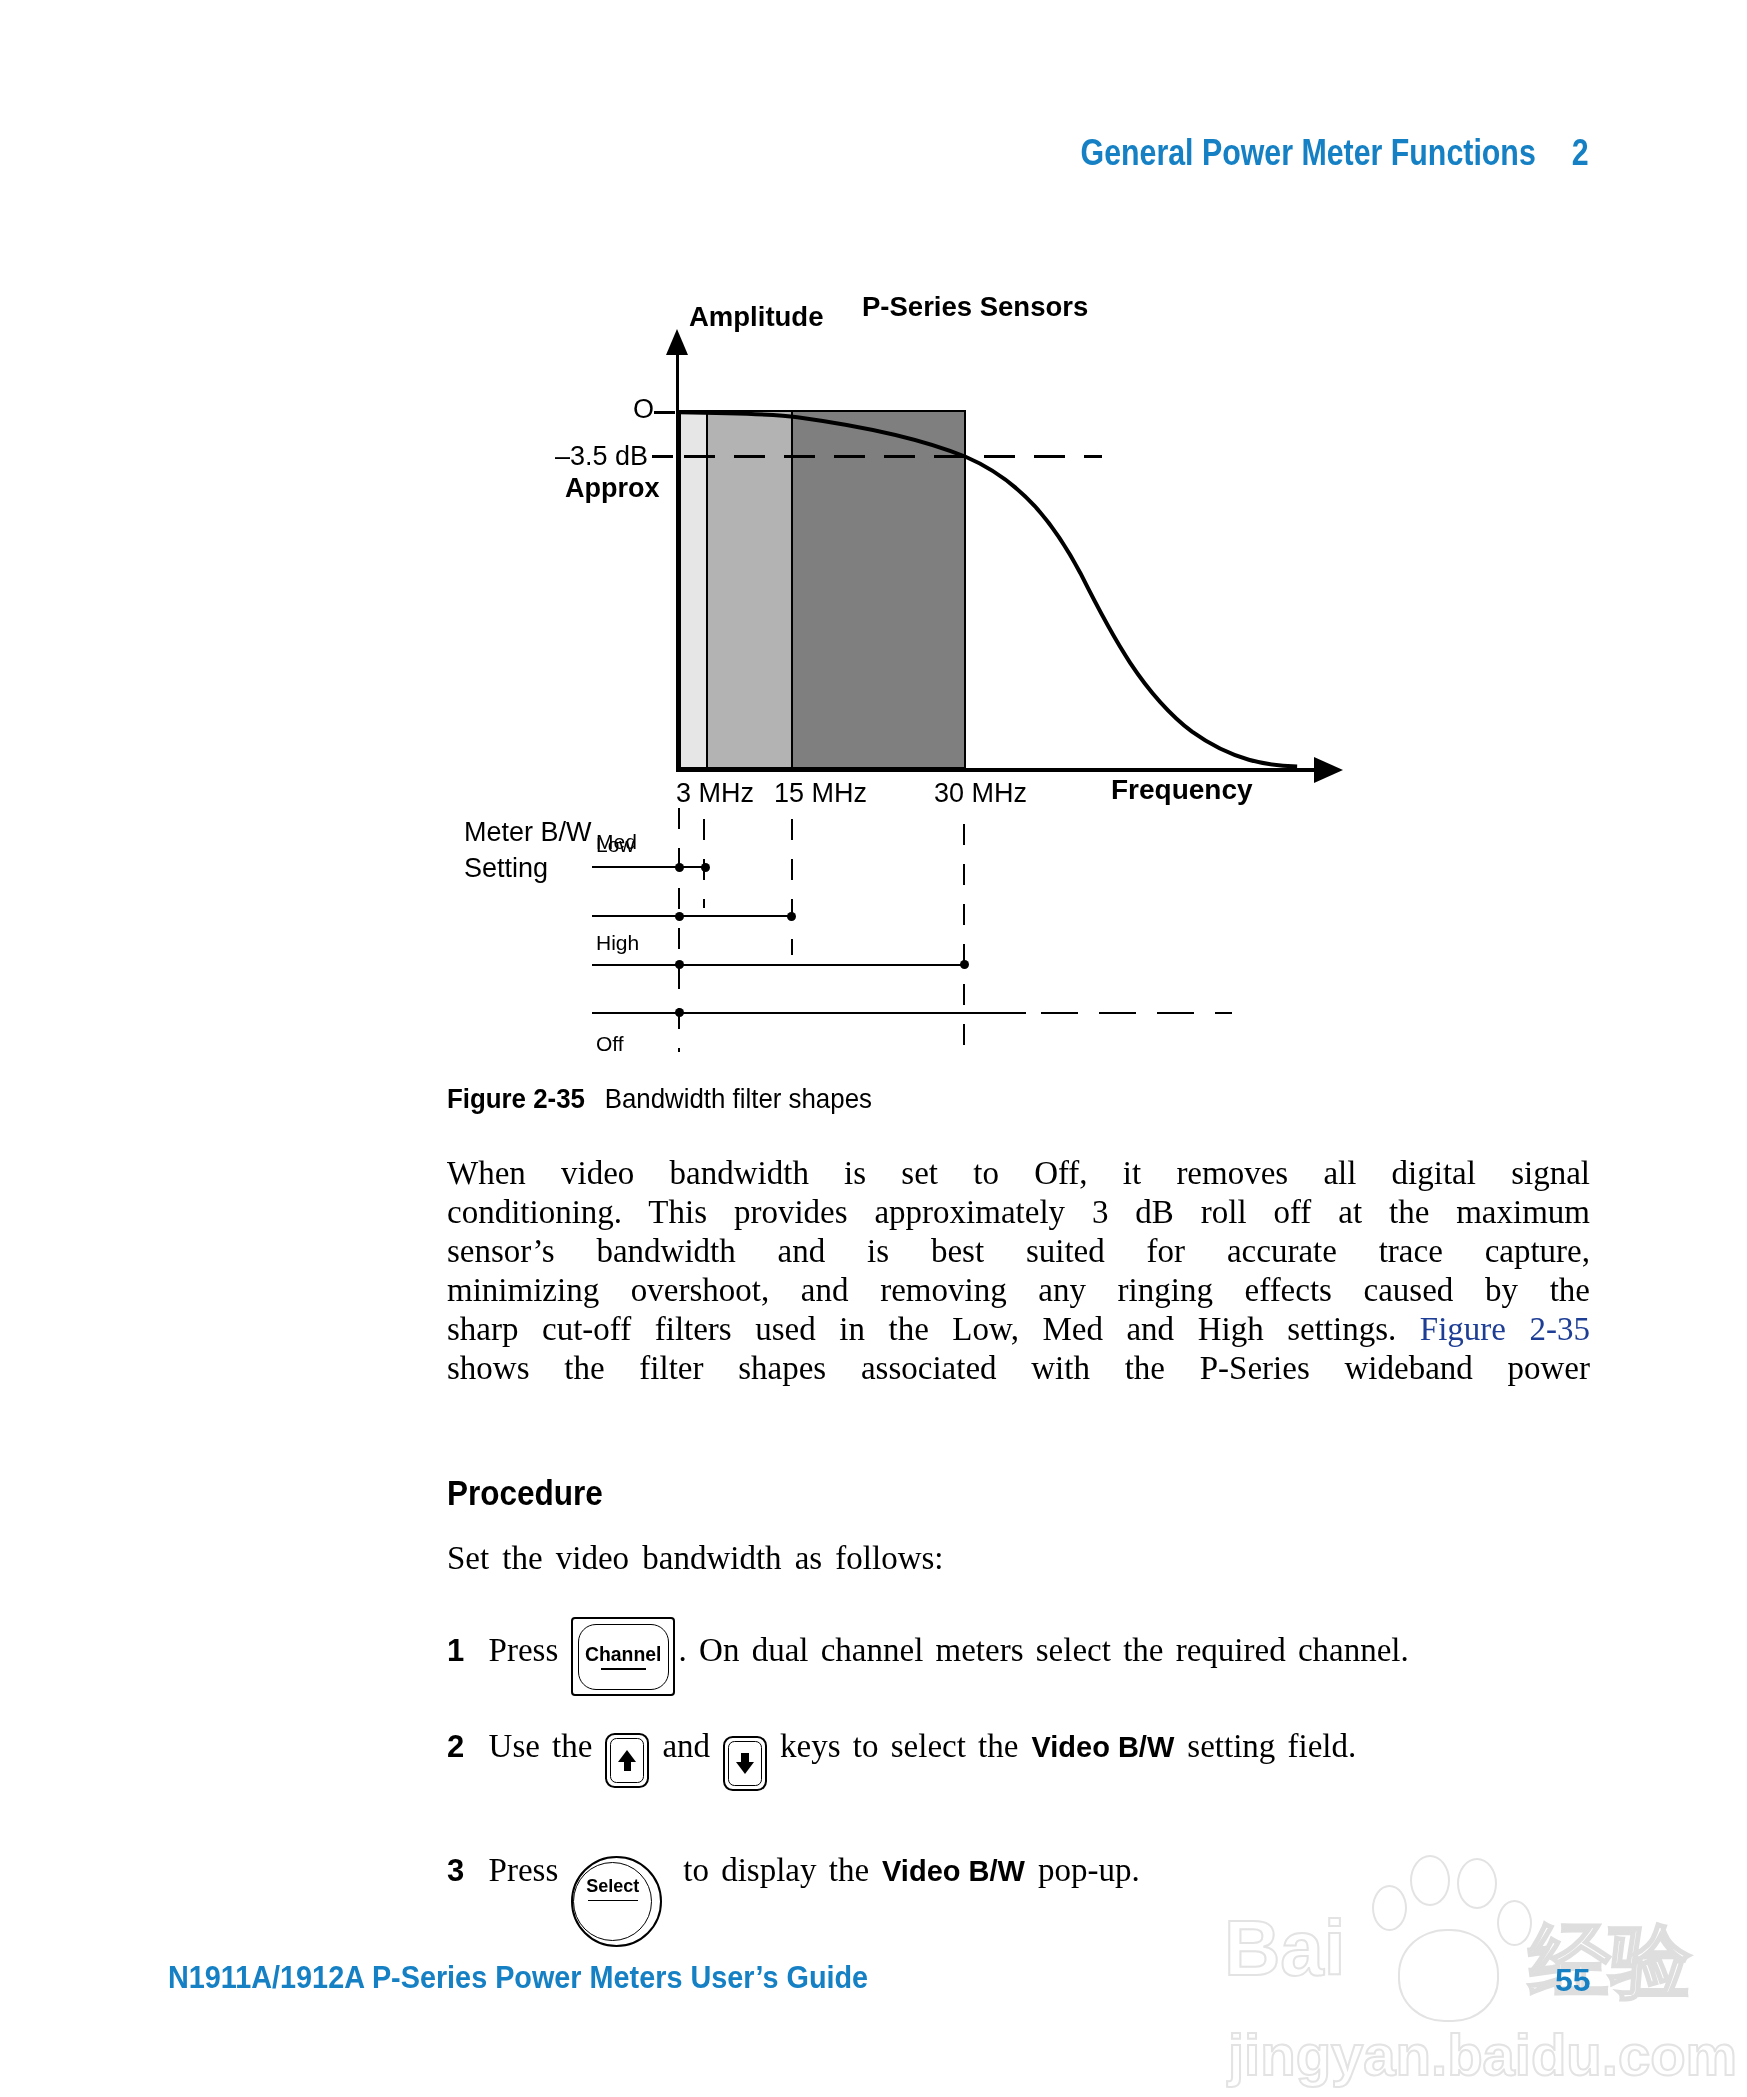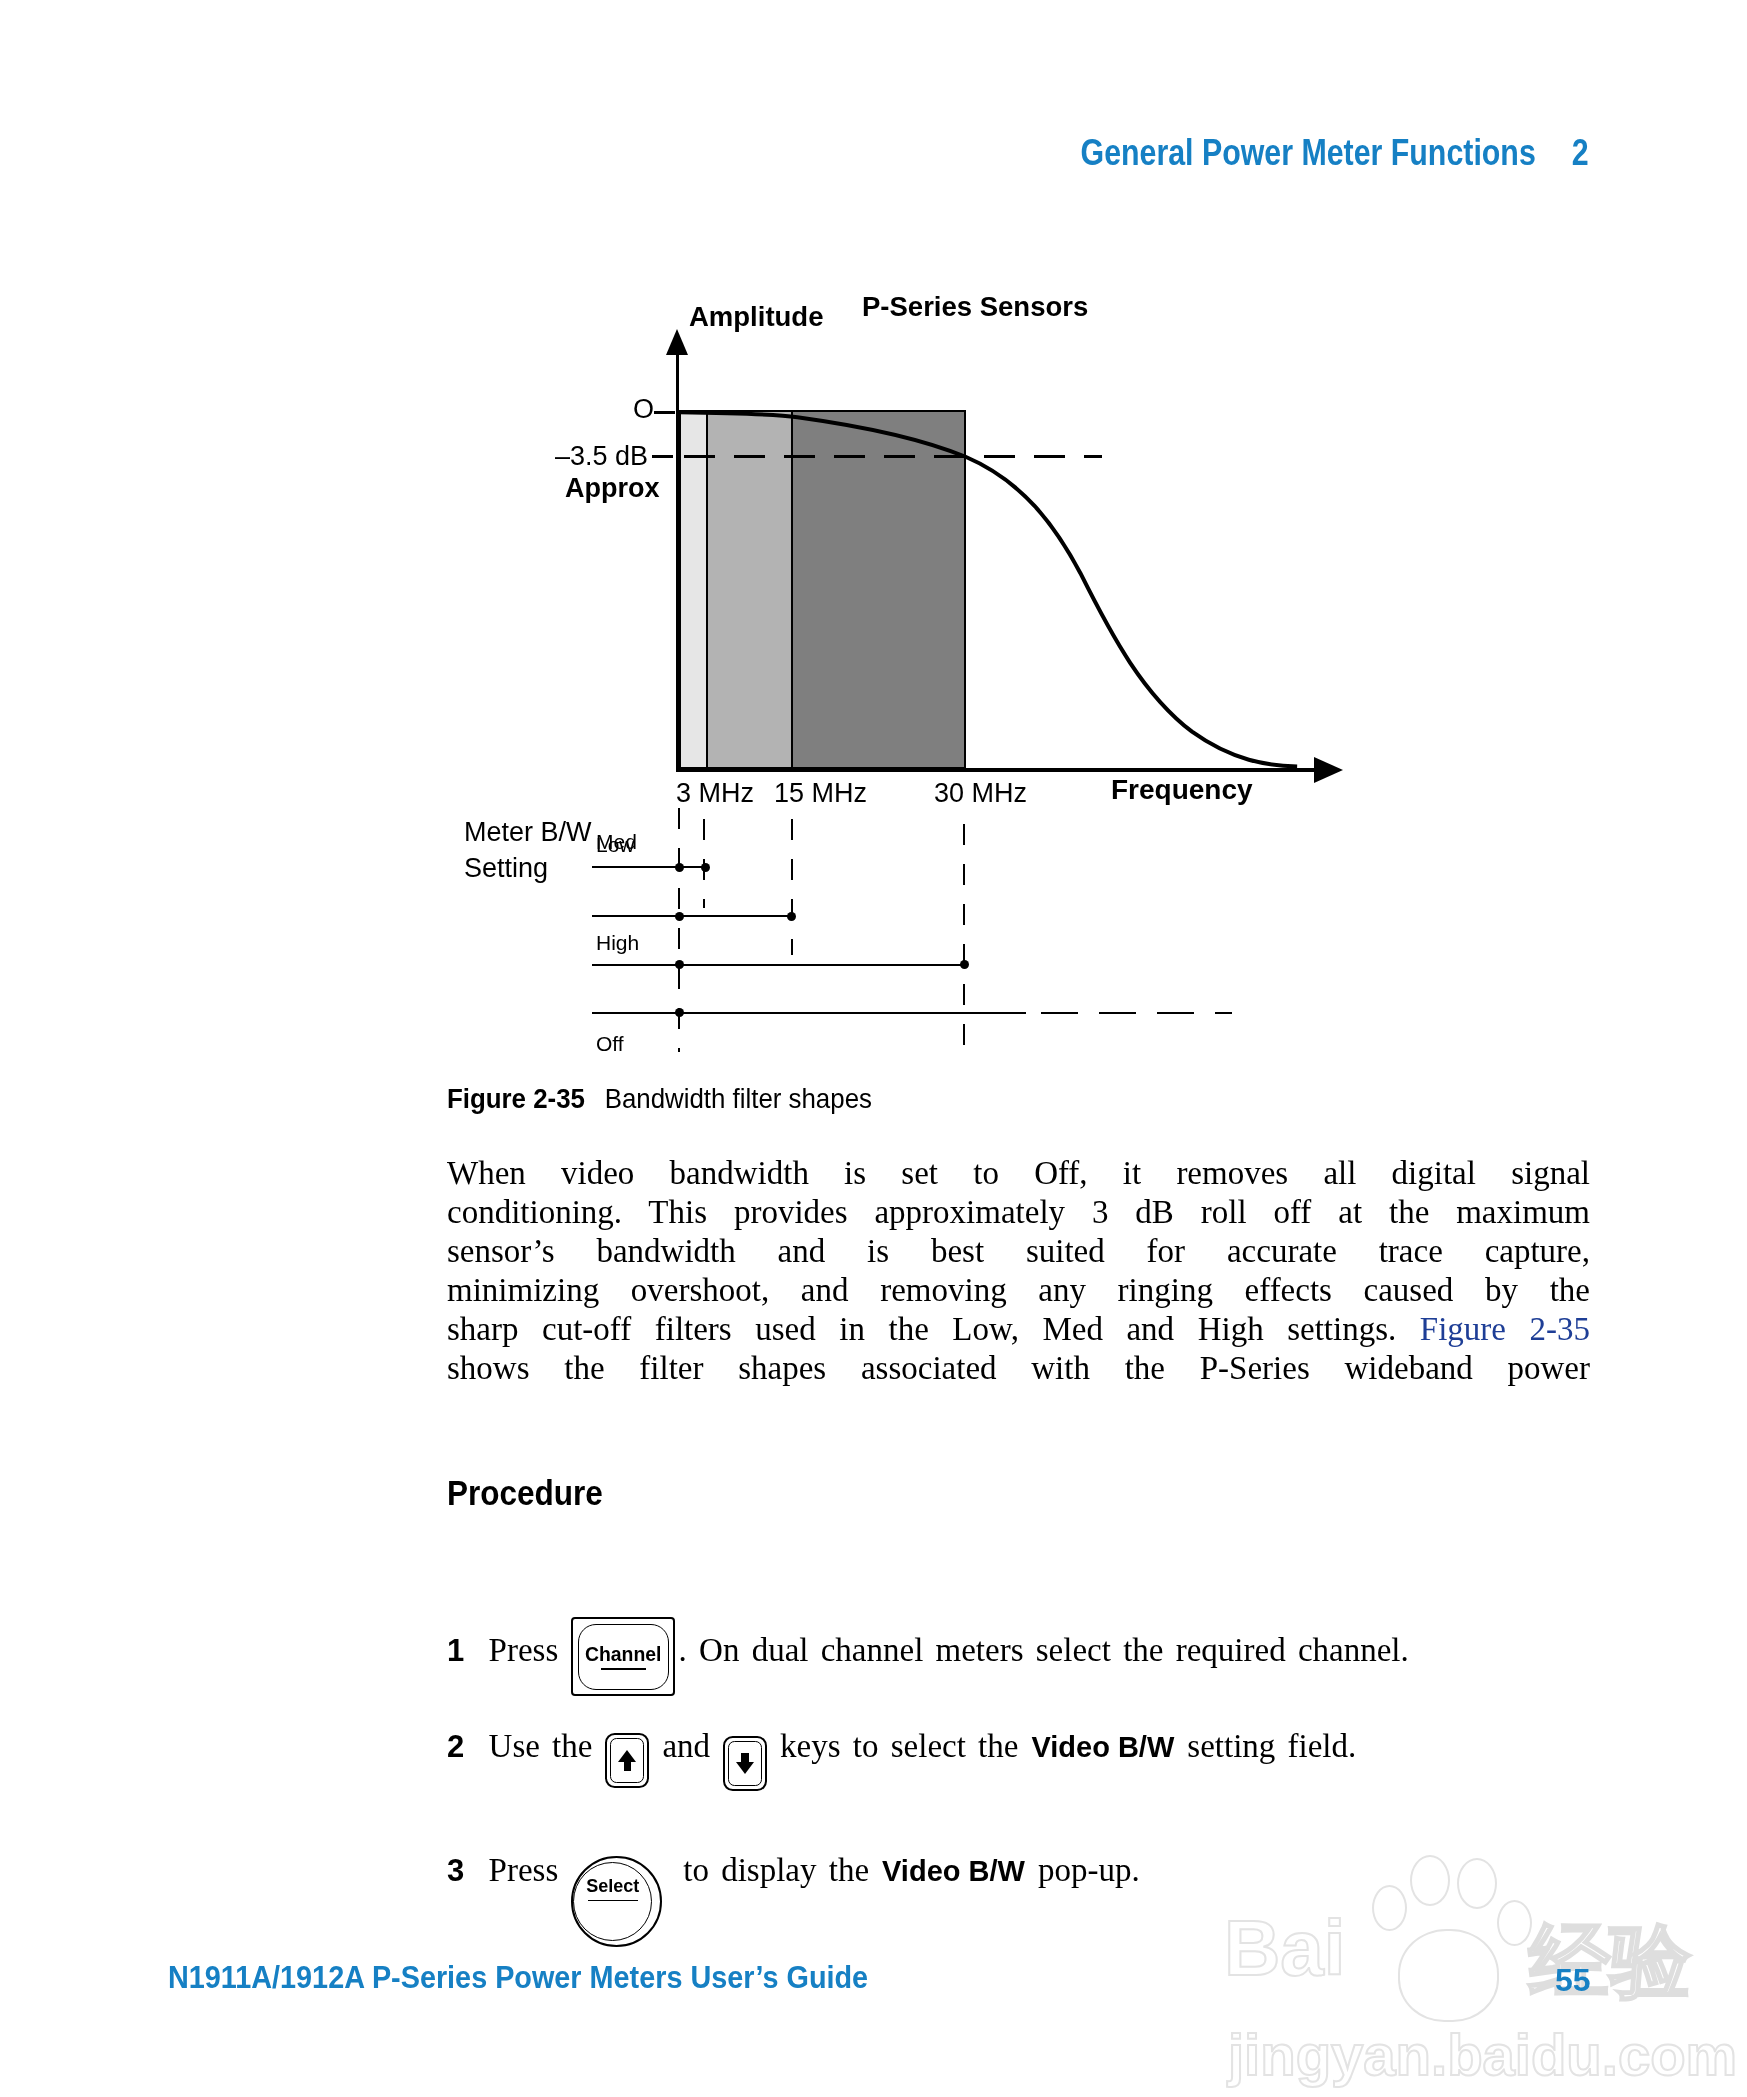--- a/index.html
+++ b/index.html
@@ -165,20 +165,21 @@
   <div class="body-text">
     <span class="pline">When video bandwidth is set to Off, it removes all digital signal</span>
     <span class="pline">conditioning. This provides approximately 3 dB roll off at the maximum</span>
     <span class="pline">sensor’s bandwidth and is best suited for accurate trace capture,</span>
     <span class="pline">minimizing overshoot, and removing any ringing effects caused by the</span>
     <span class="pline"><span>sharp cut-off filters used in the Low, Med and High settings. </span><a class="fig-link">Figure 2-35</a></span>
     <span class="pline">shows the filter shapes associated with the P-Series wideband power</span>
   </div>
 
   <div class="proc-head">Procedure</div>
+  <div class="proc-intro">Set the video bandwidth as follows:</div>
 
   <div class="step" style="top:1617px;">
     <span class="step-num">1</span>
     <span>Press</span>
     <span class="key-oct">
       <span class="key-oct-in">
         <span class="klabel">Channel</span>
         <span class="ul-bar"></span>
       </span>
     </span>

